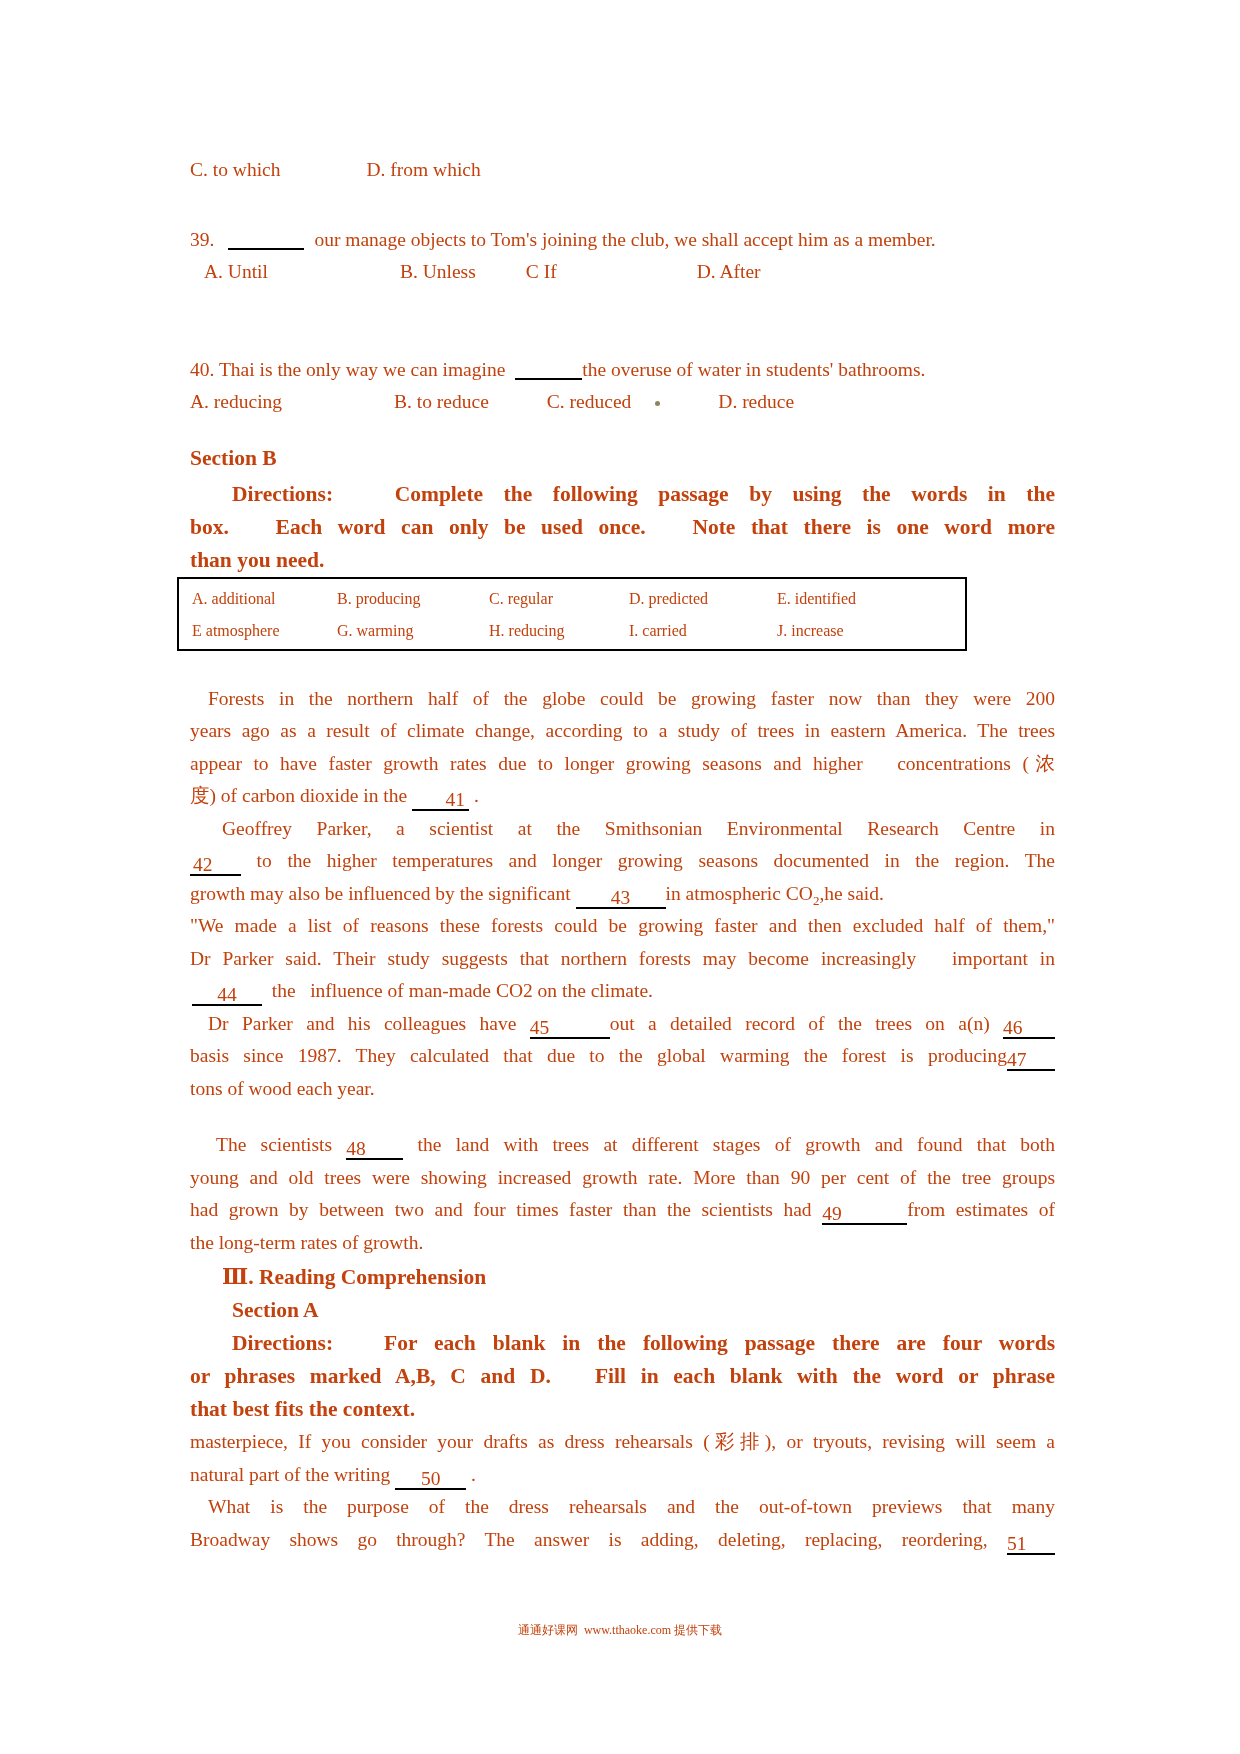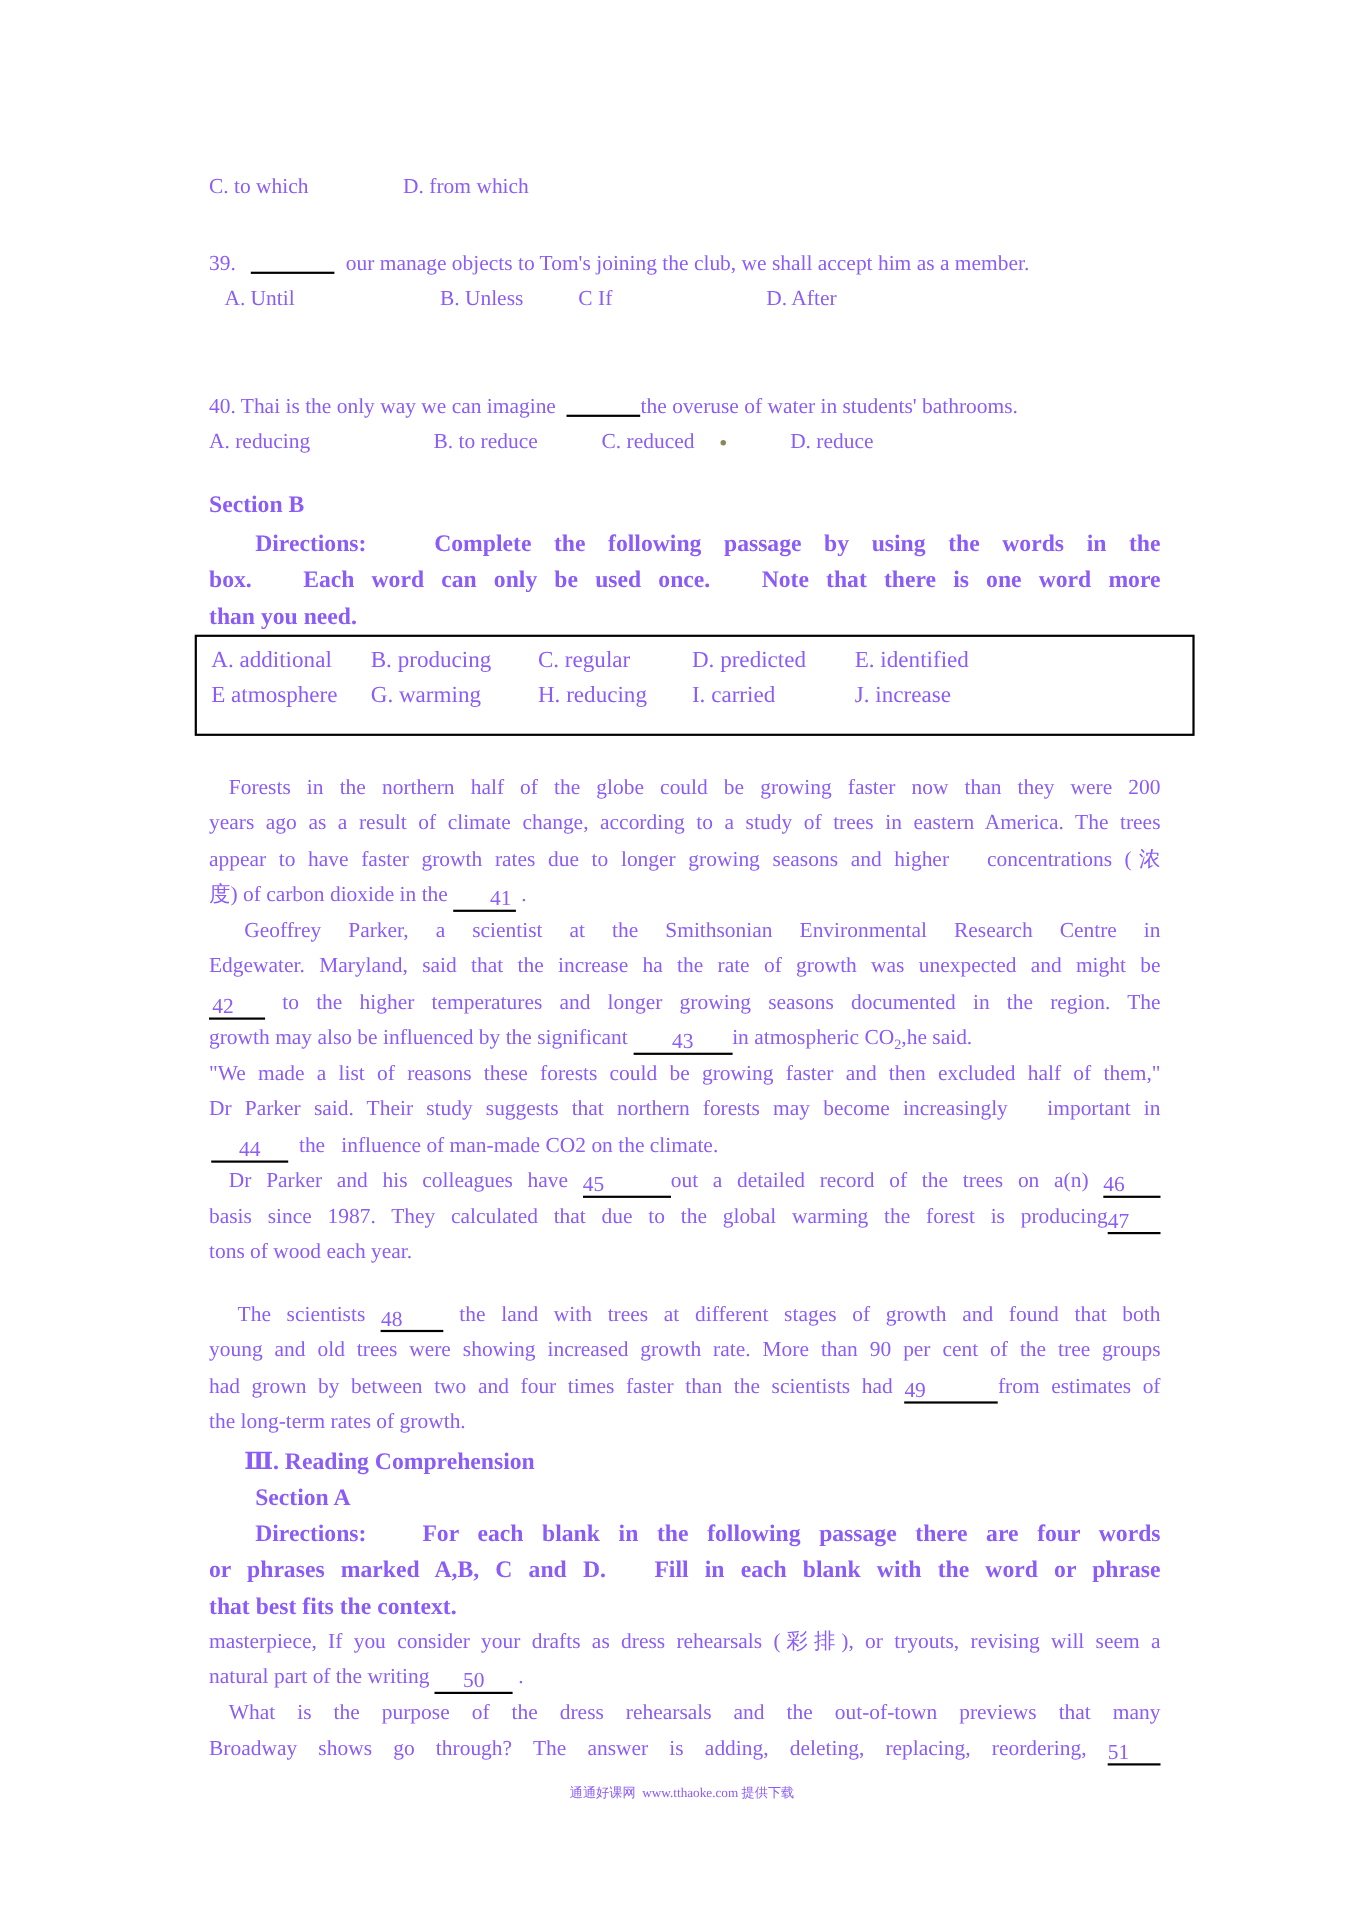--- a/index.html
+++ b/index.html
@@ -1,36 +1,36 @@
 <!DOCTYPE html>
 <html><head>
 <meta charset="utf-8">
 <style>
   html,body{margin:0;padding:0;background:#ffffff;}
   .page{position:relative;width:1240px;height:1754px;background:#ffffff;overflow:hidden;
-        font-family:"Liberation Serif","DejaVu Serif",serif;color:#8b5cf6;}
+        font-family:"Liberation Serif","DejaVu Serif",serif;color:#c2410c;}
   .content{position:absolute;left:190px;top:154px;width:865px;}
   .line{font-size:19.5px;line-height:32.5px;text-align:left;white-space:normal;}
   .stretch{text-align:justify;text-align-last:justify;}
   .b .line{font-weight:bold;font-size:21.5px;line-height:33px;
            font-family:"Liberation Serif","DejaVu Serif","DejaVu Sans",serif;}
   .heading{font-weight:bold;font-size:21.5px;line-height:33px;
            font-family:"Liberation Serif","DejaVu Serif","DejaVu Sans",serif;}
   .sp{display:inline-block;height:1px;}
   .blank{display:inline-block;border-bottom:2px solid #000;height:21px;vertical-align:-4px;
          text-align:center;font-size:19.5px;line-height:24px;}
   .blank.a-left{text-align:left;padding-left:3px;}
   .blank.a-right{text-align:right;padding-right:4px;}
   sub{font-size:13px;line-height:0;}
   .dot{display:inline-block;width:5px;height:5px;border-radius:50%;background:#76713c;
        vertical-align:2px;opacity:.85;}
-  .wordbox{box-sizing:border-box;margin-left:-13px;width:909px;border:2px solid #000;
-           padding:5px 6px 21px 13px;display:grid;
+  .wordbox{box-sizing:border-box;margin-left:-13px;width:790px;border:2px solid #000;
+           padding:5px 6px 3px 13px;display:grid;
            grid-template-columns:145px 152px 140px 148px auto;row-gap:2px;
-           font-size:21px;line-height:30px;}
+           font-size:16px;line-height:30px;}
   .wordbox span{white-space:nowrap;}
   .mt37{margin-top:37px;} .mt65{margin-top:65px;} .mt23{margin-top:23px;}
   .mt3{margin-top:3px;} .mt32{margin-top:32px;} .mt2{margin-top:2px;}
   .footer{position:absolute;left:0;right:0;top:1622px;text-align:center;
           font-size:12px;font-family:"Liberation Serif","DejaVu Serif","DejaVu Sans",serif;}
 </style>
 </head>
 <body>
 
 <div class="page">
@@ -69,21 +69,20 @@
 
     <div class="mt32">
         <div>
           <div class="line stretch"><span class="sp" style="width: 18px;"></span><span>Forests in the northern half of the globe could be growing faster now than they were 200</span></div>
           <div class="line stretch"><span>years ago as a result of climate change, according to a study of trees in eastern America. The trees</span></div>
           <div class="line stretch"><span>appear to have faster growth rates due to longer growing seasons and higher &nbsp; concentrations (浓</span></div>
           <div class="line"><span>度) of carbon dioxide in the </span><span class="blank a-right" style="width: 53px;">41</span><span> .</span></div>
         </div>
         <div>
           <div class="line stretch"><span class="sp" style="width: 32px;"></span><span>Geoffrey Parker, a scientist at the Smithsonian Environmental Research Centre in</span></div>
-          <div class="line stretch"><span>Edgewater. Maryland, said that the increase ha the rate of growth was unexpected and might be</span></div>
           <div class="line stretch"><span class="blank a-left" style="width: 48px;">42</span><span> to the higher temperatures and longer growing seasons documented in the region. The</span></div>
           <div class="line"><span>growth may also be influenced by the significant </span><span class="blank" style="width: 90px;">43</span><span>in atmospheric CO</span><sub>2</sub><span>,he said.</span></div>
         </div>
         <div>
           <div class="line stretch"><span>"We made a list of reasons these forests could be growing faster and then excluded half of them,"</span></div>
           <div class="line stretch"><span>Dr Parker said. Their study suggests that northern forests may become increasingly &nbsp; important in</span></div>
           <div class="line"><span class="sp" style="width: 2px;"></span><span class="blank" style="width: 70px;">44</span><span>&nbsp; the &nbsp; influence of man-made CO2 on the climate.</span></div>
         </div>
         <div>
           <div class="line stretch"><span class="sp" style="width: 18px;"></span><span>Dr Parker and his colleagues have </span><span class="blank" style="width: 80px;">45</span><span>out a detailed record of the trees on a(n) </span><span class="blank a-right" style="width: 48px;">46</span></div>

